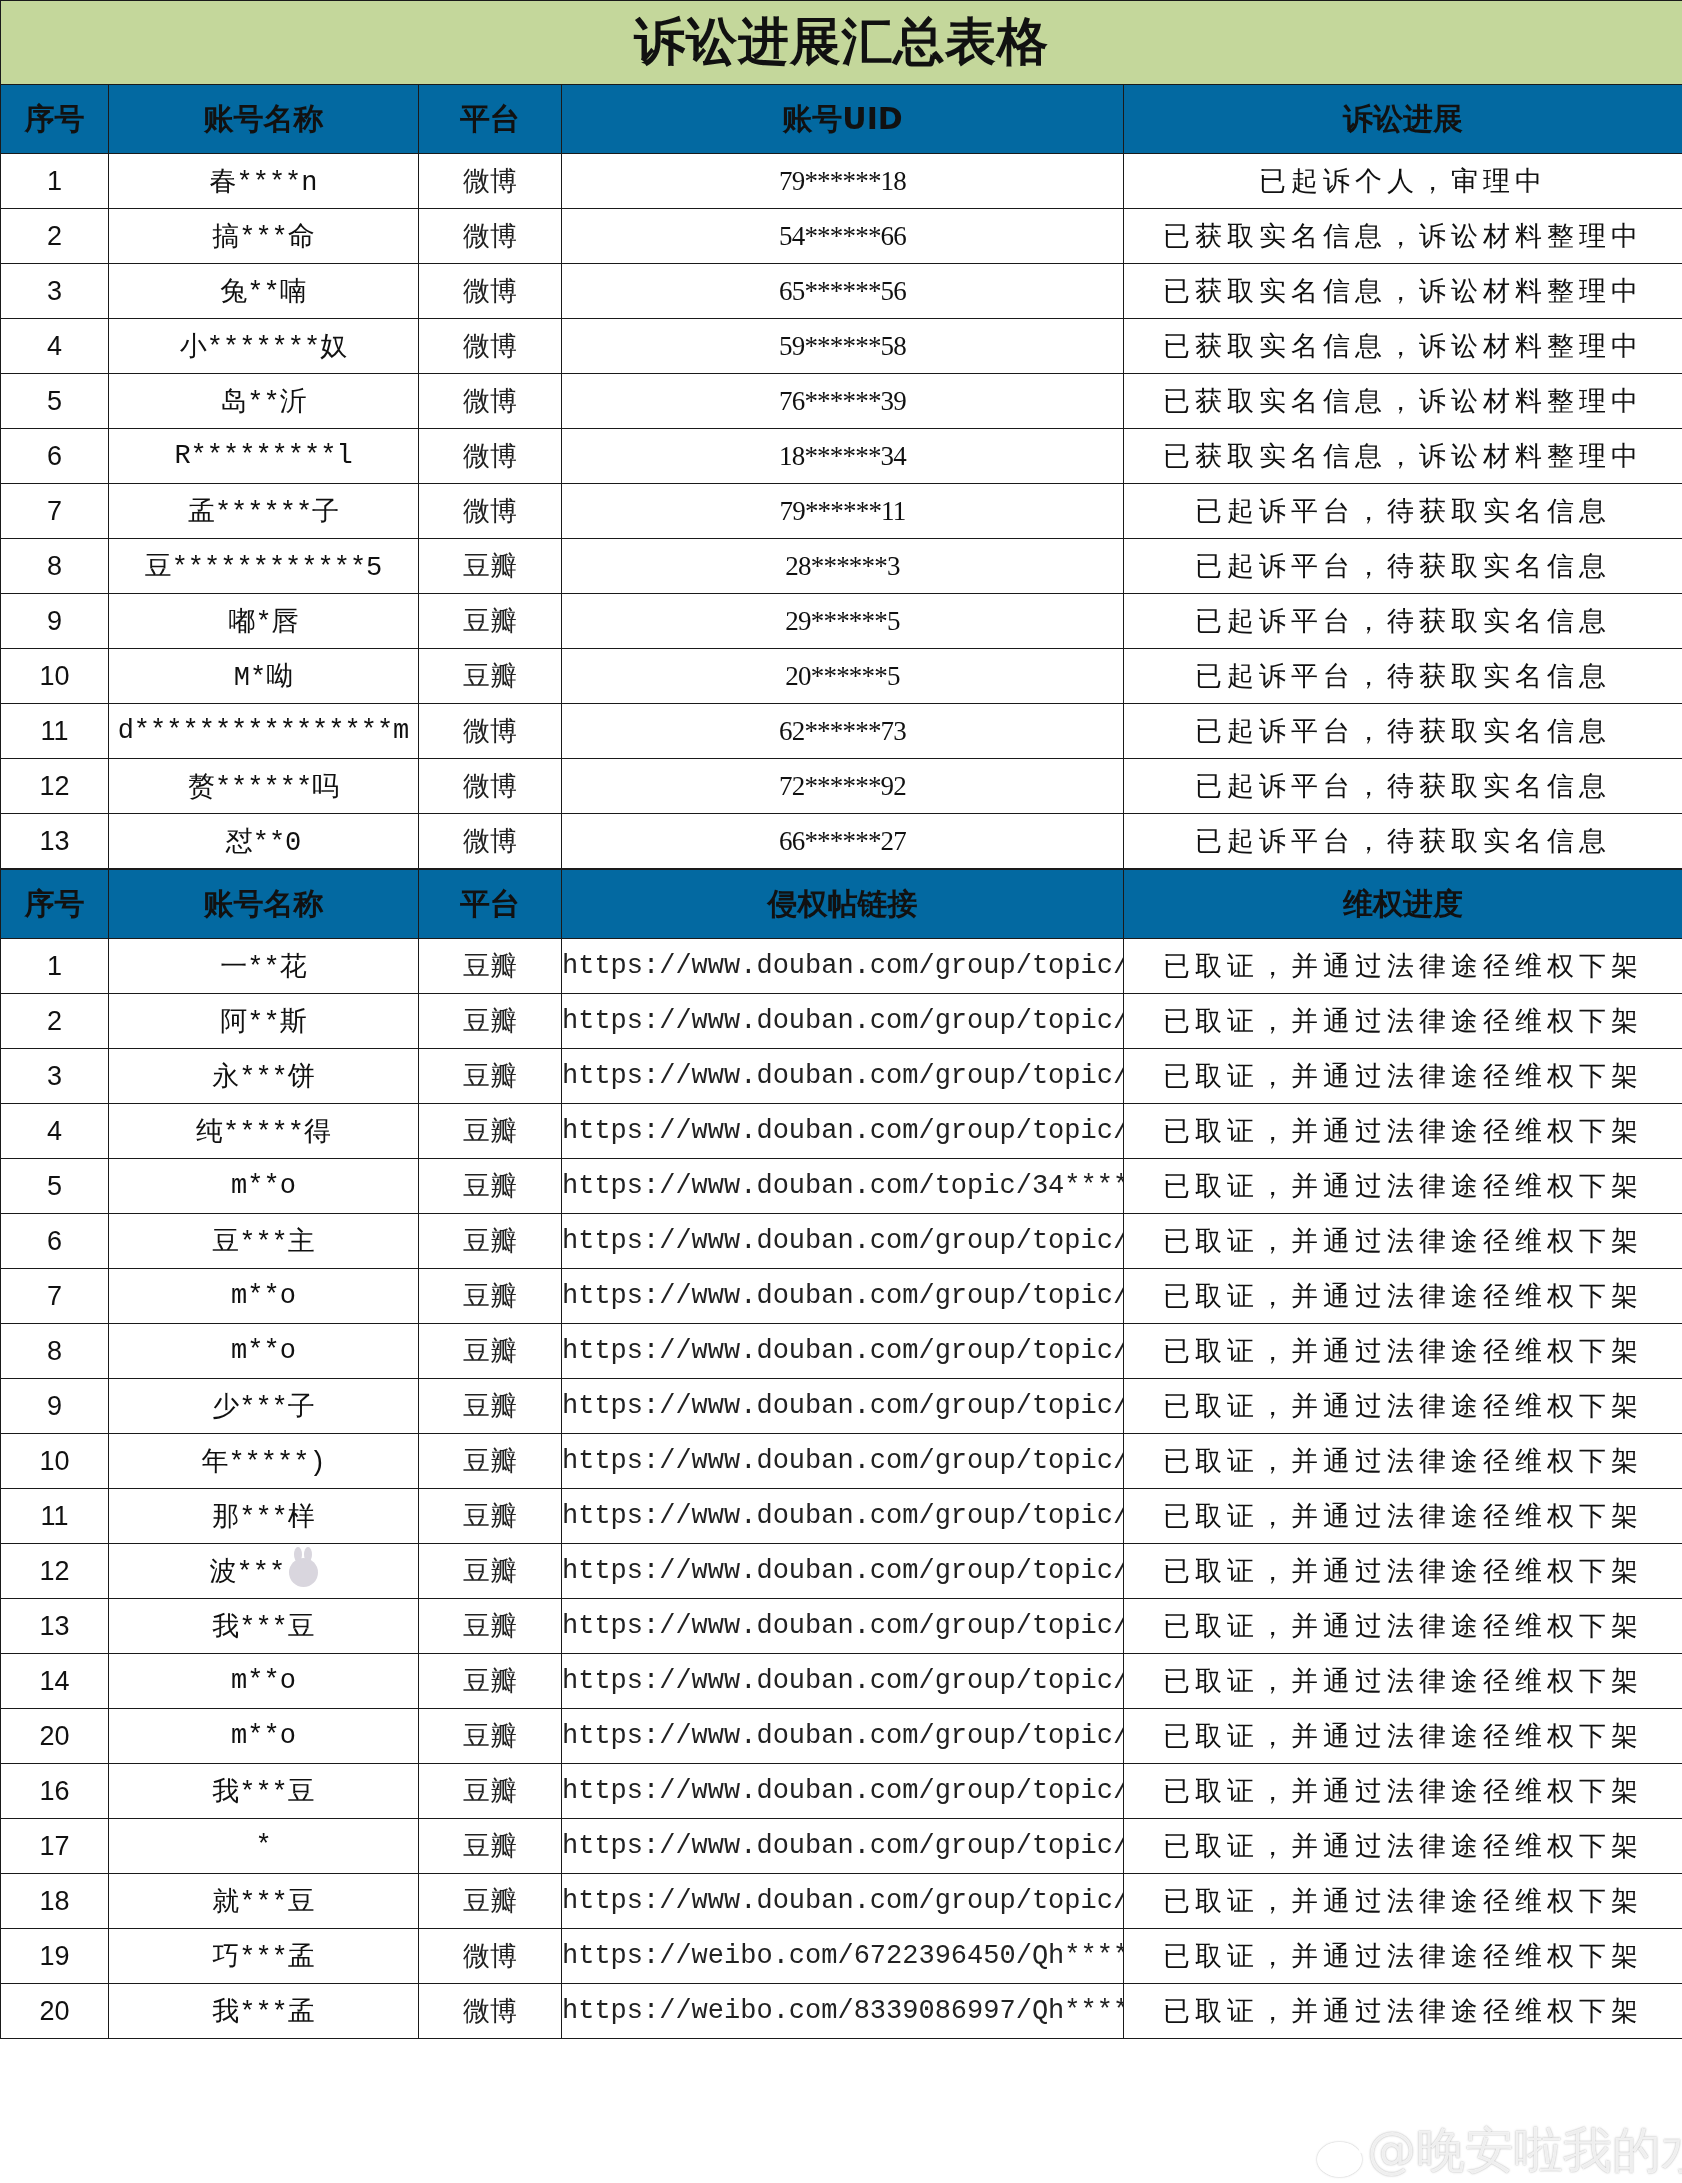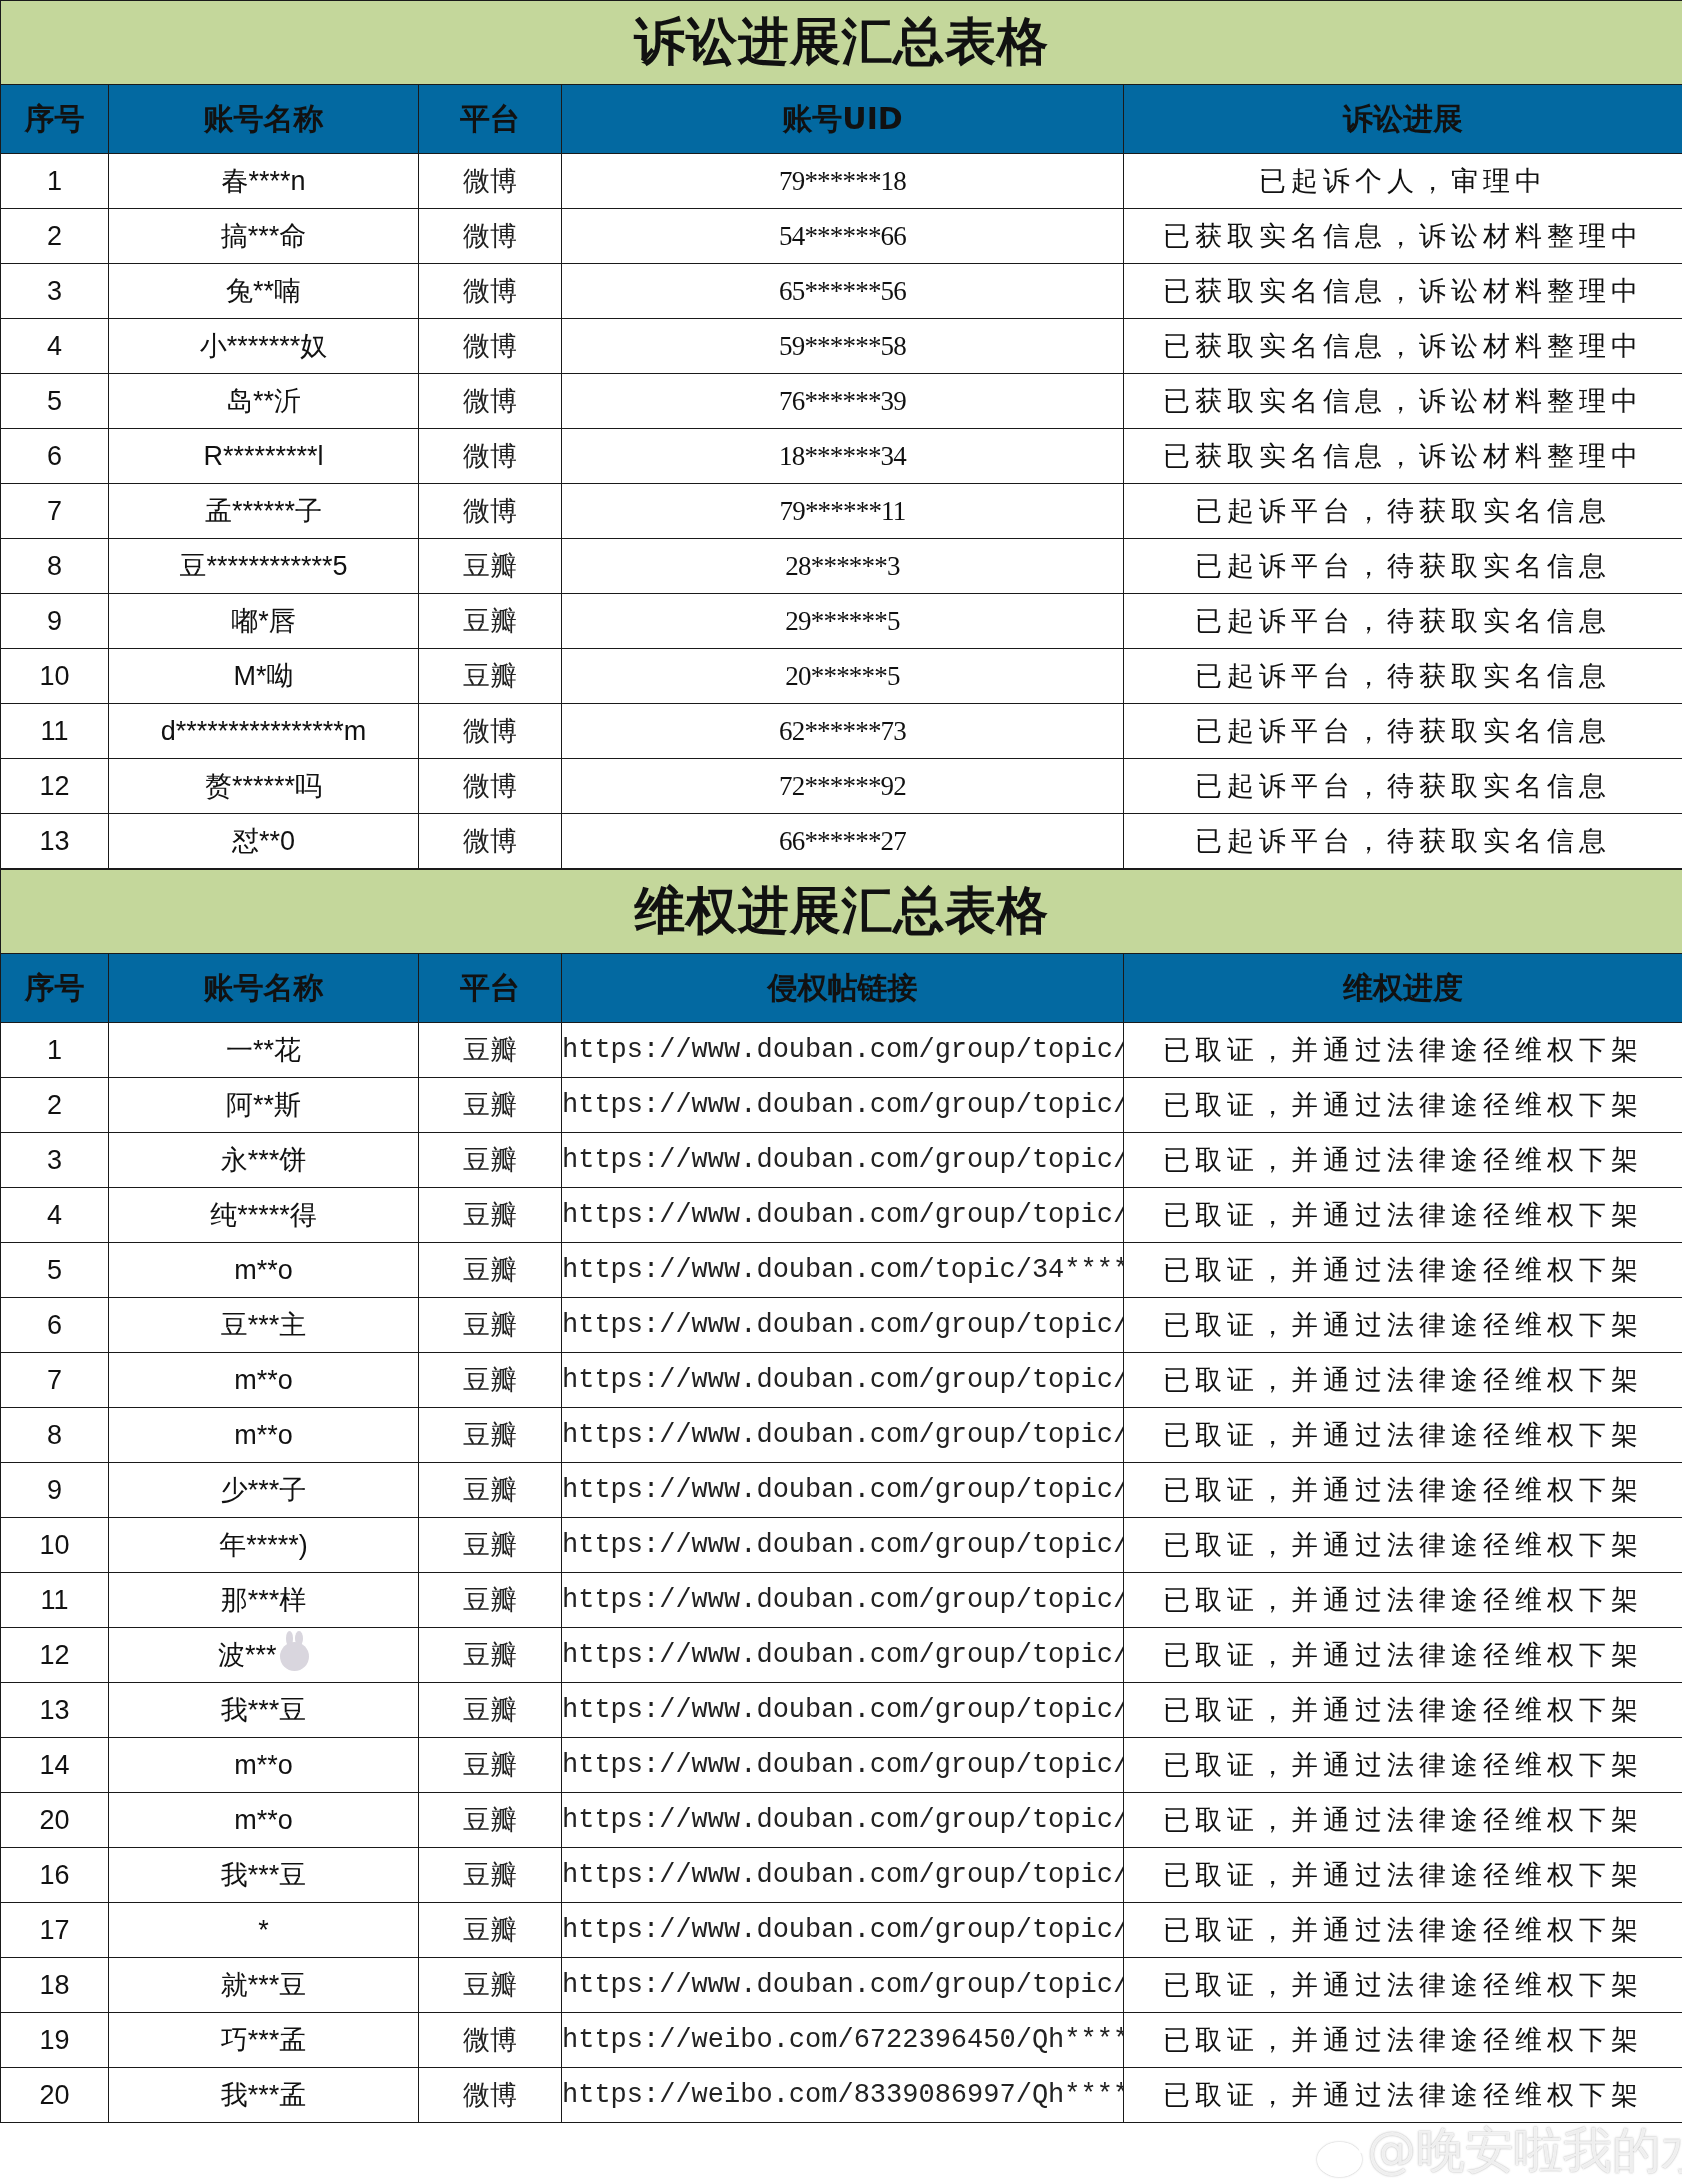--- a/index.html
+++ b/index.html
@@ -3,21 +3,21 @@
 <meta charset="utf-8">
 <style>
   html, body { margin:0; padding:0; background:#ffffff; }
   body { width:1682px; height:2183px; position:relative; overflow:hidden; font-family:"DejaVu Sans", sans-serif; color:#111; }
   table { border-collapse:collapse; width:1682px; table-layout:fixed; }
   td, th { border:1.7px solid #1a1a1a; text-align:center; vertical-align:middle; padding:0; overflow:hidden; white-space:nowrap; }
   .title-row td { background:#c4d79b; height:83px; font-size:51px; font-weight:bold; letter-spacing:0.8px; }
   .head-row th { background:#0369a1; height:68px; font-size:30px; font-weight:bold; }
   .data-row td { height:54px; font-size:27px; background:#ffffff; }
   .c-idx { font-family:"Liberation Sans", sans-serif; font-size:29px; }
-  .c-name { font-family:Liberation Sans, sans-serif;margin-left:27px; }
+  .c-name { font-family:Liberation Mono, monospace;margin-left:27px; }
   .c-plat { font-family:Liberation Sans, sans-serif; color:#222; }
   .c-uid { font-family:Liberation Serif, serif; font-size:29px; letter-spacing:-0.8px; }
   .c-url { font-family:"Liberation Mono", monospace; font-size:20px; color:#222; }
   .c-prog { font-family:Liberation Sans, sans-serif; letter-spacing:5px; font-size:26px; }
   col.w1 { width:108px; } col.w2 { width:310px; } col.w3 { width:143px; } col.w4 { width:562px; } col.w5 { width:559px; }
   .watermark { position:absolute; left:1312px; top:2118px; font-size:49px; color:rgba(255,255,255,0.82); font-family:"DejaVu Sans", sans-serif; text-shadow:0 0 1.7px rgba(120,120,120,0.7); white-space:nowrap; display:flex; align-items:center; gap:5px; }
   .wb-logo { width:50px; height:39px; position:relative; }
   .wb-logo .eye { position:absolute; left:5px; top:10px; width:37px; height:27px; border-radius:50%; border:4.2px solid rgba(255,255,255,0.85); box-shadow:0 0 1.7px rgba(120,120,120,0.7); }
   .wb-logo .arc { position:absolute; left:30px; top:0; width:17px; height:17px; border-top:4.2px solid rgba(255,255,255,0.85); border-right:4.2px solid rgba(255,255,255,0.85); border-radius:0 13.5px 0 0; }
   .bunny { display:inline-block; width:29px; height:29px; border-radius:50%; background:#d9d6de; vertical-align:middle; position:relative; margin-left:3.4px; }
@@ -144,23 +144,20 @@
 
 <table>
   <colgroup>
       <col class="w1">
       <col class="w2">
       <col class="w3">
       <col class="w4">
       <col class="w5">
     </colgroup>
   <tbody>
-      <tr class="title-row">
-    <td colspan="5">维权进展汇总表格</td>
-  </tr>
   <tr class="head-row">
     <th>序号</th>
     <th>账号名称</th>
     <th>平台</th>
     <th>侵权帖链接</th>
     <th>维权进度</th>
   </tr>
   </tbody>
     <tbody id="rights-body">
       <tr class="data-row">

